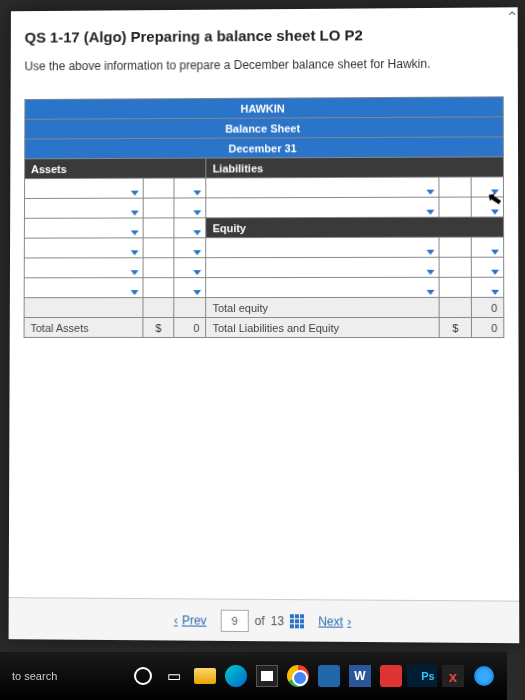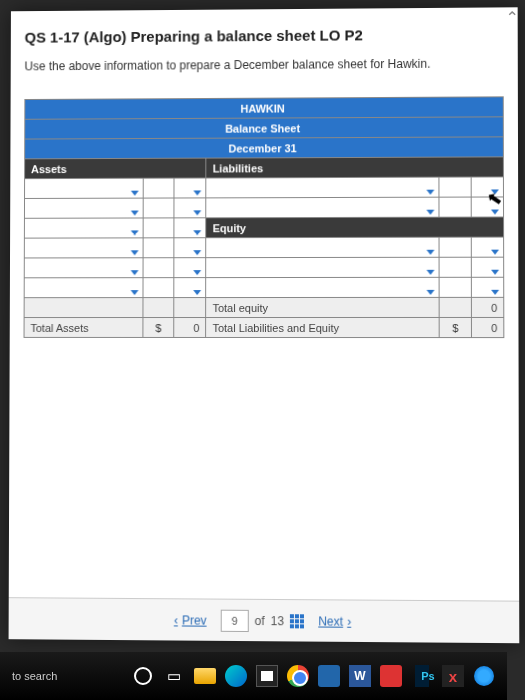--- a/index.html
+++ b/index.html
@@ -109,21 +109,21 @@
   .cortana { background: radial-gradient(circle,#3af 40%,#06c 100%); border-radius:50%; width:20px;height:20px; }
   .folder { background: linear-gradient(#ffd76a,#e8a400); width:22px;height:16px;border-radius:2px; }
   .edge { background: linear-gradient(135deg,#0cc,#06c); width:22px;height:22px;border-radius:50%; }
   .store { background:#222;border:1px solid #555;width:22px;height:22px; display:flex;align-items:center;justify-content:center;}
   .store::after{content:"";width:12px;height:10px;background:#fff;}
   .chrome { position:relative;width:22px;height:22px;border-radius:50%;background:conic-gradient(#ea4335 0 120deg,#34a853 120deg 240deg,#fbbc05 240deg 360deg);}
   .chrome::after{content:"";position:absolute;top:5px;left:5px;width:12px;height:12px;border-radius:50%;background:#4285f4;border:2px solid #fff;}
   .word { background:#2b579a;width:22px;height:22px;display:flex;align-items:center;justify-content:center;font-weight:bold;font-size:12px;}
   .misc1 { background:#d33;width:22px;height:22px;border-radius:3px;}
   .misc2 { background:#26a;width:22px;height:22px;border-radius:3px;}
-  .ps { background:#001d34;color:#31c5f0;width:14px;height:22px;display:flex;align-items:center;justify-content:center;font-weight:bold;font-size:11px;padding-left:12px;}
+  .ps { background:#001d34;color:#31c5f0;width:30px;height:22px;display:flex;align-items:center;justify-content:center;font-weight:bold;font-size:11px;padding-left:12px;}
   .x { background:#222;color:#e44;width:22px;height:22px;display:flex;align-items:center;justify-content:center;font-weight:bold;}
 
   .chev { font-size: 16px; position: absolute; right: 6px; top: 8px; color: #888; }
 </style>
 </head>
 <body>
 
 <div class="screen">
   <div class="content">
     <div class="q-title">QS 1-17 (Algo) Preparing a balance sheet LO P2</div>

